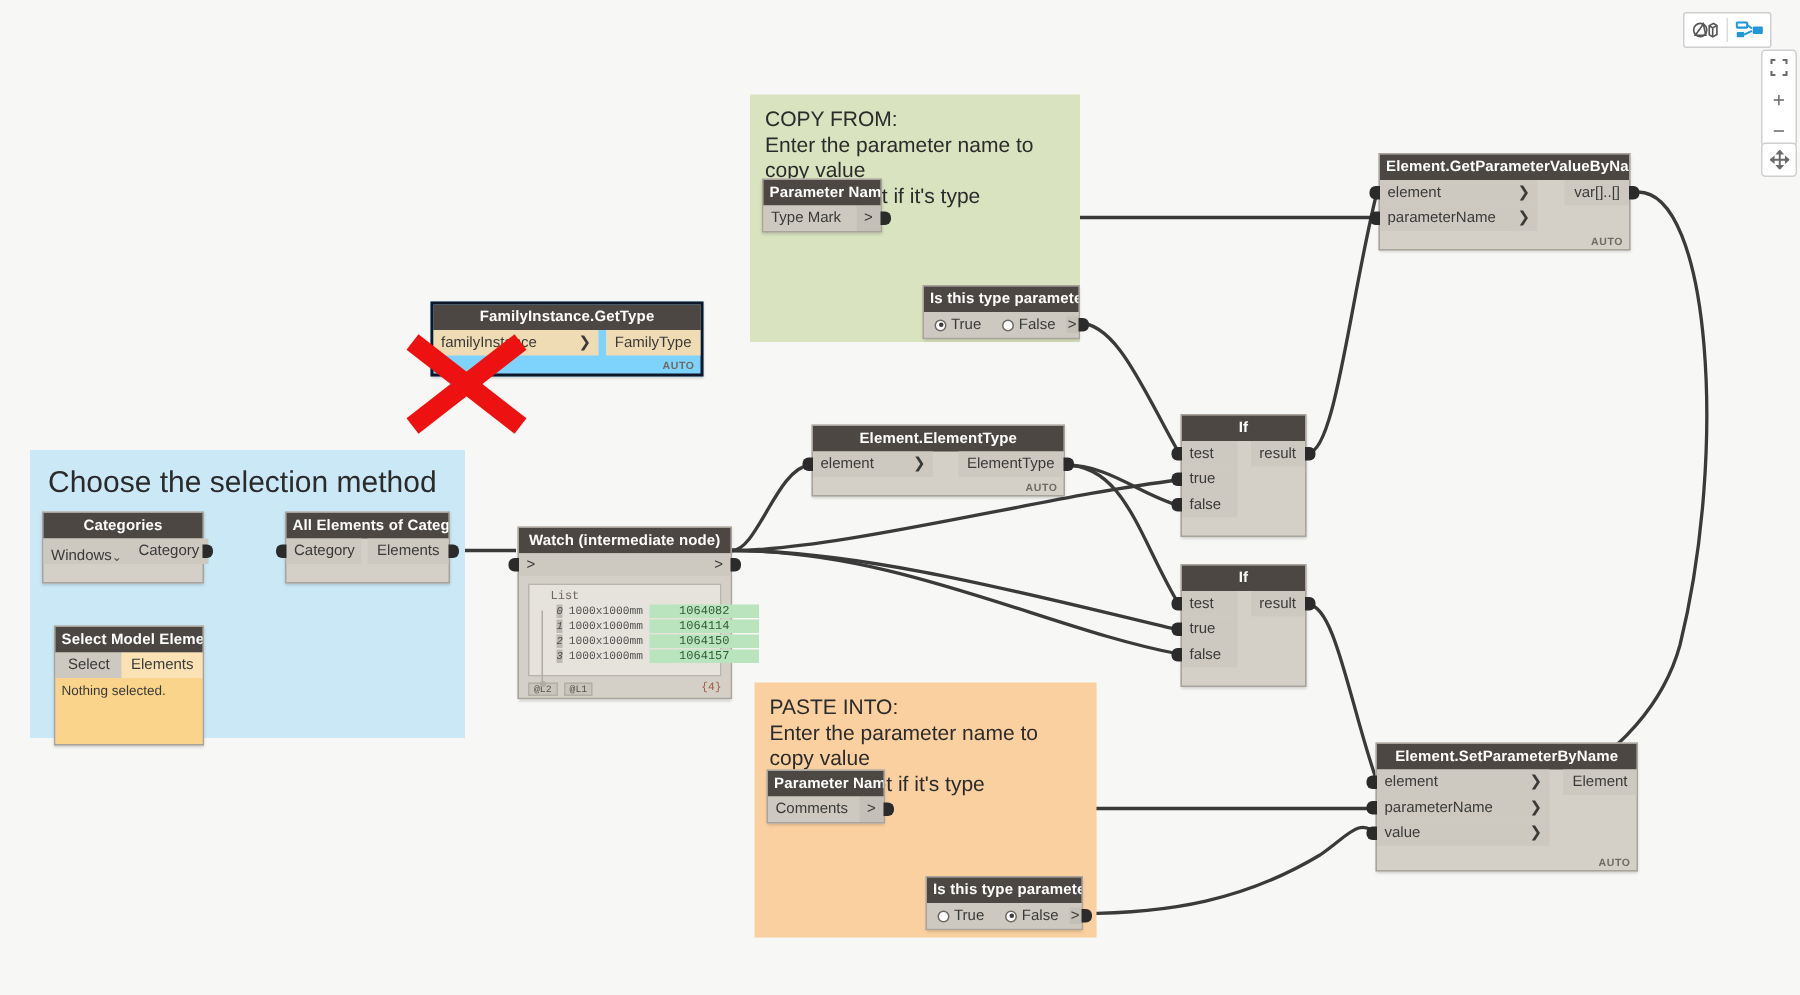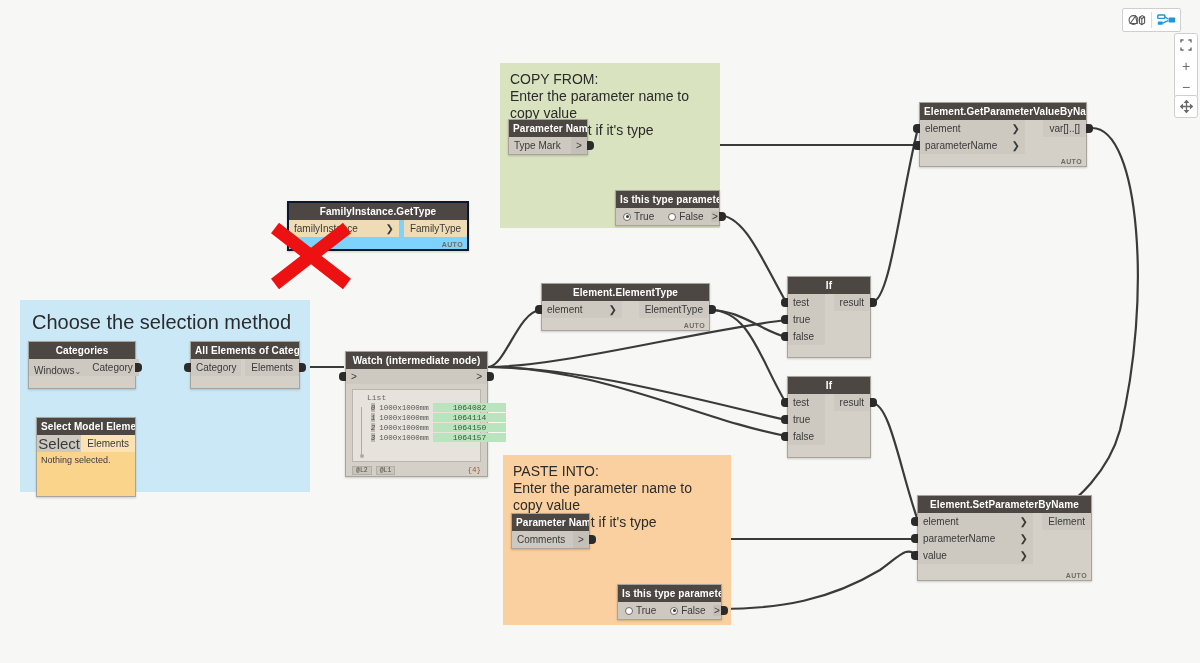--- a/index.html
+++ b/index.html
@@ -36,21 +36,21 @@
   
   .node.warn{border:2px solid #0f172a;background:#7dd3fc;}
   .node.warn .port-in,.node.warn .port-out{background:#f9d79b;}
   .tooltip{position:absolute;background:#ffeeb0;border:1px solid #d8c46a;color:#3a3a3a;
         font-size:9.5px;padding:3px 6px;white-space:nowrap;}
   .tooltip .tail{position:absolute;left:38px;bottom:-6px;width:0;height:0;
         border-left:6px solid transparent;border-right:6px solid transparent;border-top:6px solid #ffeeb0;}
 
   
   .node.sel .port-out{background:#fbe2b4;}
-  .node.sel .selbtn{background:#cdc9c0;color:#3a3a3a;font-size:15px;display:flex;align-items:center;
+  .node.sel .selbtn{background:#cdc9c0;color:#3a3a3a;font-size:10px;display:flex;align-items:center;
         justify-content:center;flex:1;}
   .note{background:#fbd48b;color:#3a3a3a;font-size:9px;padding:3px 4px;}
 
   
   .strval{background:#cdc9c0;color:#3a3a3a;font-size:10px;display:flex;align-items:center;
         padding-left:5px;flex:1;}
   .outcaret{background:#c4c0b7;color:#3a3a3a;font-size:10px;display:flex;align-items:center;
         justify-content:center;width:16px;}
 
   
@@ -64,21 +64,21 @@
   .ddrow{display:flex;align-items:stretch;height:17px;}
   .dd{background:#cdc9c0;color:#3a3a3a;font-size:10px;display:flex;align-items:flex-end;
       padding-left:5px;flex:1;position:relative;}
   .dd .chev{margin-left:auto;margin-right:5px;font-size:8px;color:#55514a;}
 
   
   .watch-body{background:#d4d0c8;}
   .watchtop{display:flex;align-items:center;height:15px;background:#cdc9c0;}
   .watchtop .c{font-size:10px;color:#3a3a3a;padding:0 5px;}
   .watchlist{background:#e6e3dc;border:1px solid #b9b5ac;margin:5px 6px 2px 6px;padding:3px 4px 5px 4px;
-      position:relative;height:73px;box-sizing:border-box;}
+      position:relative;height:62px;box-sizing:border-box;}
   .listlbl{font-family:"Liberation Mono","DejaVu Sans Mono",monospace;font-size:8px;color:#6c6860;
       margin-left:10px;}
   .vline{position:absolute;left:8px;top:17px;width:1px;height:48px;background:#b0aca4;}
   .vline::after{content:"";position:absolute;left:-1.5px;bottom:-3px;width:4px;height:4px;border-radius:50%;background:#b0aca4;}
   .litem{display:flex;align-items:center;gap:4px;margin:1px 0 1px 14px;}
   .idx{width:11px;height:9px;background:#bdb9b1;color:#514d46;font-size:7px;
       font-family:"Liberation Mono","DejaVu Sans Mono",monospace;font-style:italic;
       display:flex;align-items:center;justify-content:center;}
   .dim{font-family:"Liberation Mono","DejaVu Sans Mono",monospace;font-size:7.5px;color:#555;}
   .val{background:#b9e4bd;color:#2f5e38;font-family:"Liberation Mono","DejaVu Sans Mono",monospace;

